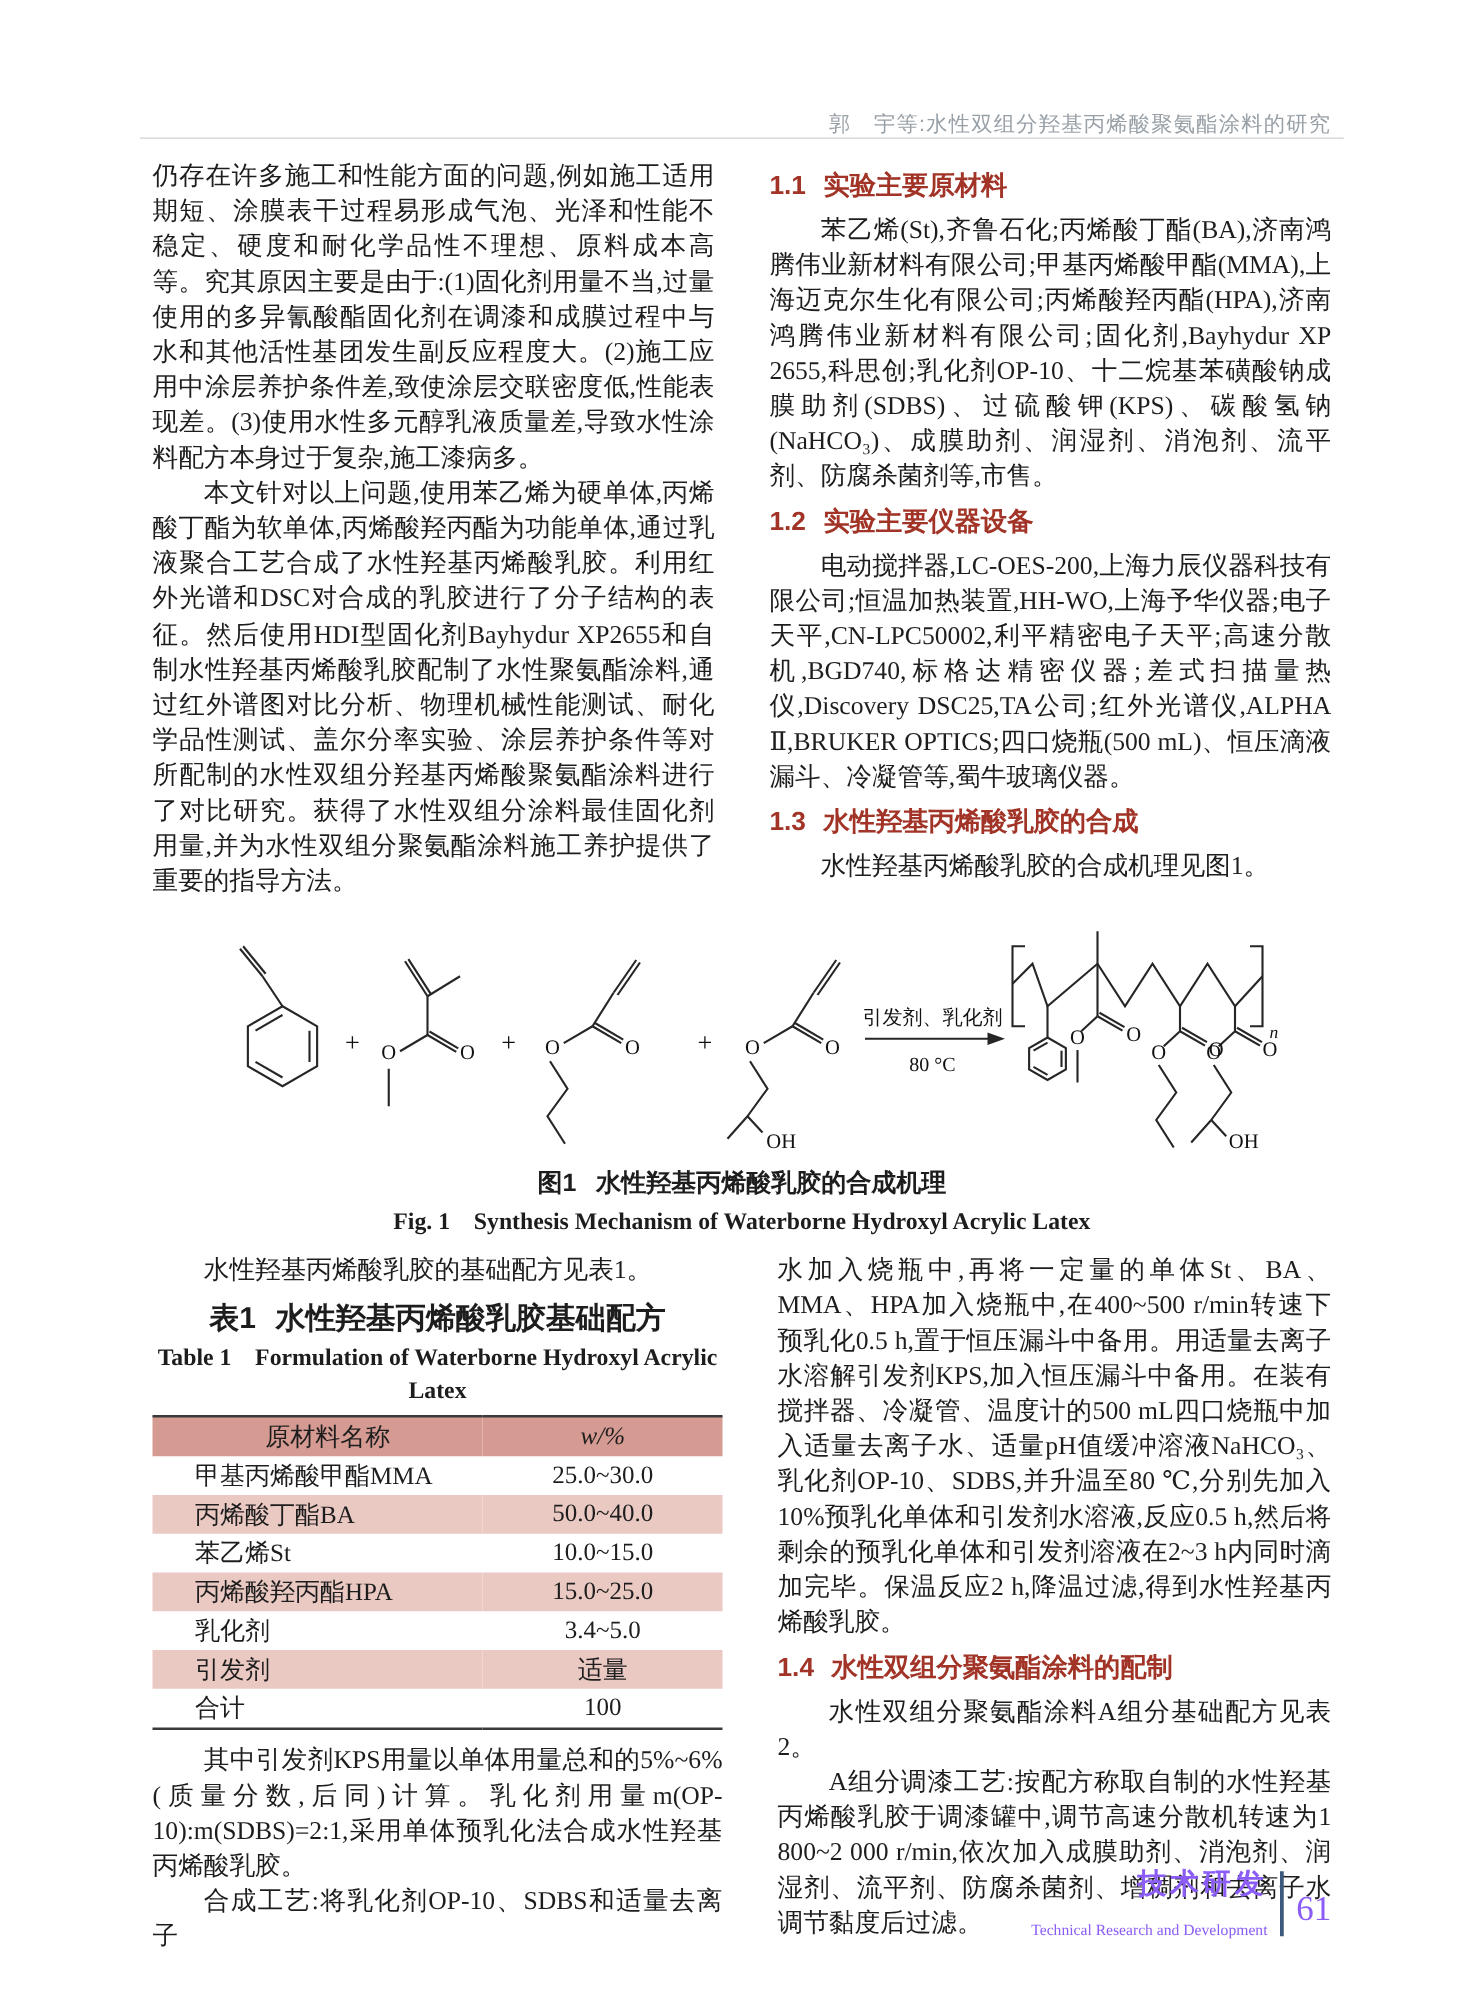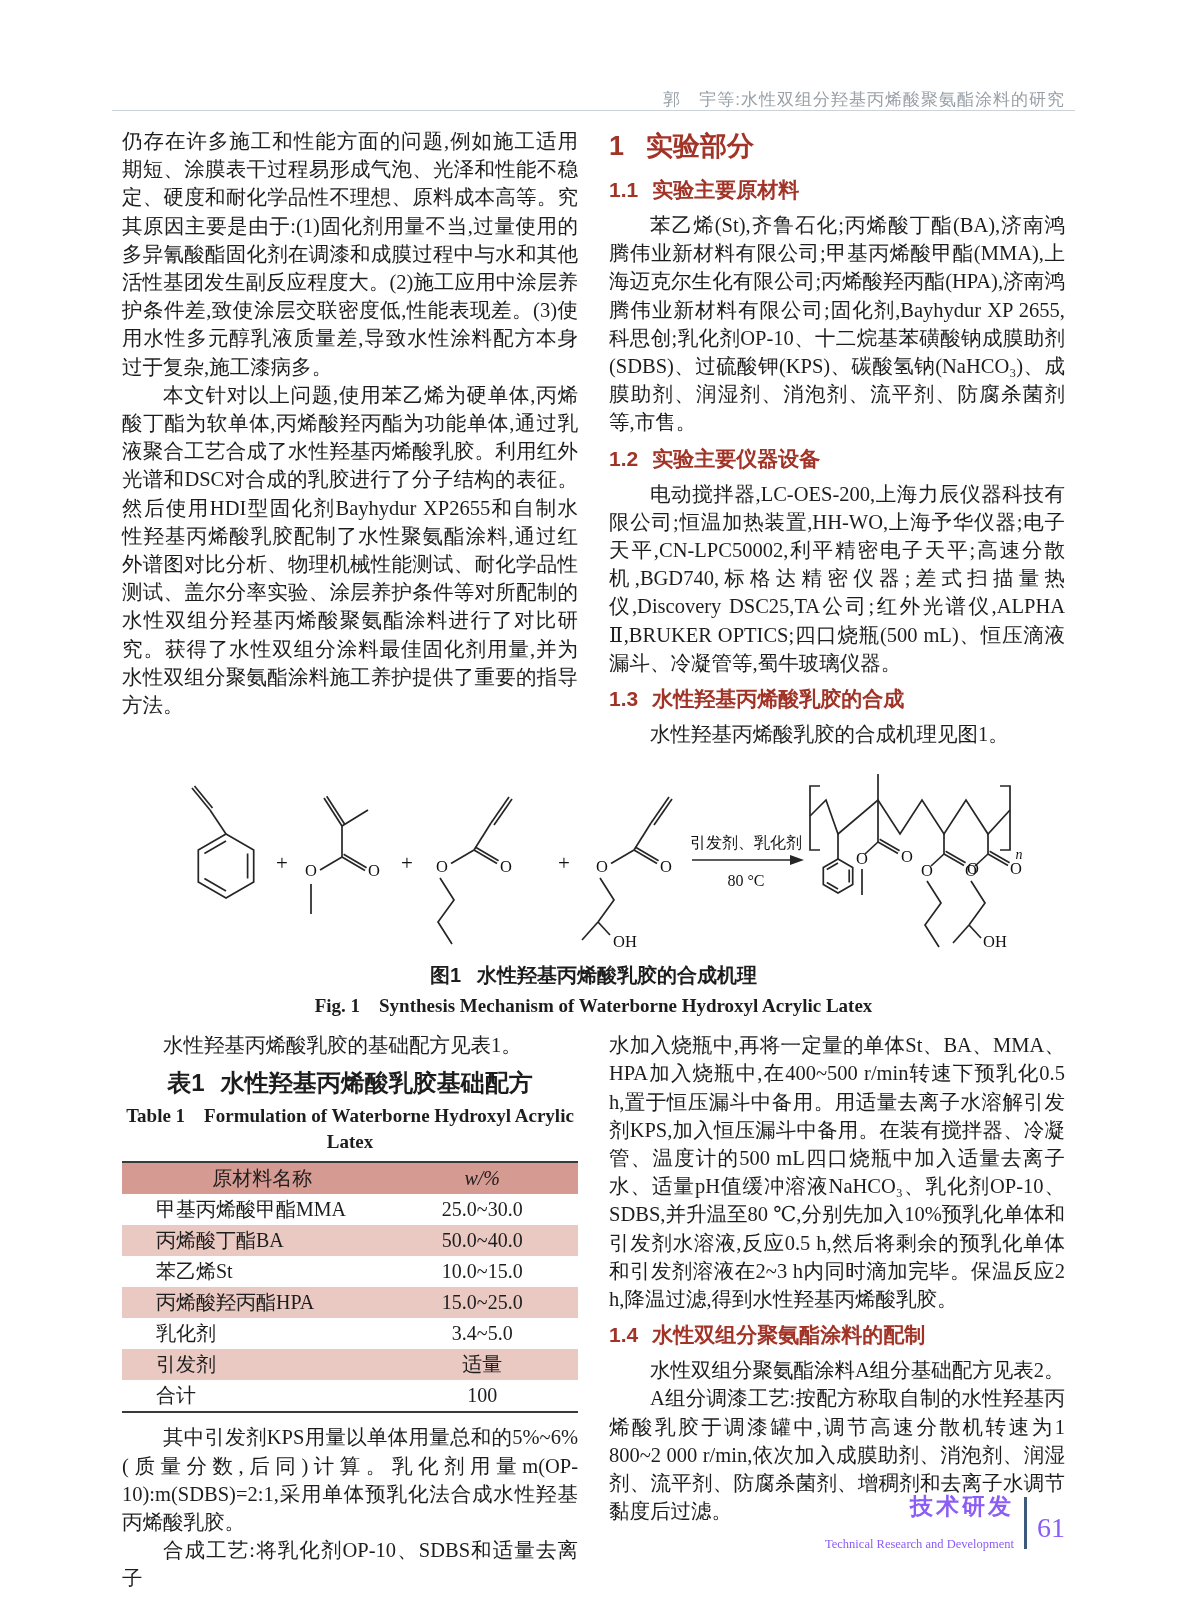--- a/index.html
+++ b/index.html
@@ -11,21 +11,21 @@
   .running-head {
     position:absolute; top:88px; left:112px; right:122px;
     text-align:right; font-family:"Liberation Sans","DejaVu Sans",sans-serif;
     font-size:17px; color:#98a0a7; letter-spacing:1px;
   }
   .head-rule {
     position:absolute; top:110px; left:112px; right:112px;
     border-top:1.5px solid #cdd2d6; height:0;
   }
   .content { position:absolute; top:127px; left:122px; width:943px; }
-  .cols { display:flex; gap:31px; }
+  .cols { display:flex; gap:44px; }
   .col { width:456px; }
   p.body {
     font-size:20.5px; line-height:28.2px; text-align:justify; margin:0;
     text-justify:inter-ideograph;
   }
   p.indent { text-indent:2em; }
   h1.sec {
     font-family:"Liberation Sans","DejaVu Sans",sans-serif; font-weight:bold;
     font-size:27px; line-height:34px; color:#a13327; margin:2px 0 12px 0;
   }
@@ -92,21 +92,20 @@
 <div class="head-rule"></div>
 
 <div class="content">
 
   <div class="cols">
     <div class="col">
       <p class="body">仍存在许多施工和性能方面的问题,例如施工适用期短、涂膜表干过程易形成气泡、光泽和性能不稳定、硬度和耐化学品性不理想、原料成本高等。究其原因主要是由于:(1)固化剂用量不当,过量使用的多异氰酸酯固化剂在调漆和成膜过程中与水和其他活性基团发生副反应程度大。(2)施工应用中涂层养护条件差,致使涂层交联密度低,性能表现差。(3)使用水性多元醇乳液质量差,导致水性涂料配方本身过于复杂,施工漆病多。</p>
       <p class="body indent">本文针对以上问题,使用苯乙烯为硬单体,丙烯酸丁酯为软单体,丙烯酸羟丙酯为功能单体,通过乳液聚合工艺合成了水性羟基丙烯酸乳胶。利用红外光谱和DSC对合成的乳胶进行了分子结构的表征。然后使用HDI型固化剂Bayhydur XP2655和自制水性羟基丙烯酸乳胶配制了水性聚氨酯涂料,通过红外谱图对比分析、物理机械性能测试、耐化学品性测试、盖尔分率实验、涂层养护条件等对所配制的水性双组分羟基丙烯酸聚氨酯涂料进行了对比研究。获得了水性双组分涂料最佳固化剂用量,并为水性双组分聚氨酯涂料施工养护提供了重要的指导方法。</p>
     </div>
     <div class="col">
-      <h1 class="sec"><span class="num">1</span><span>实验部分</span></h1>
       <h2 class="sub"><span class="num">1.1</span><span>实验主要原材料</span></h2>
       <p class="body indent">苯乙烯(St),齐鲁石化;丙烯酸丁酯(BA),济南鸿腾伟业新材料有限公司;甲基丙烯酸甲酯(MMA),上海迈克尔生化有限公司;丙烯酸羟丙酯(HPA),济南鸿腾伟业新材料有限公司;固化剂,Bayhydur XP 2655,科思创;乳化剂OP-10、十二烷基苯磺酸钠成膜助剂(SDBS)、过硫酸钾(KPS)、碳酸氢钠(NaHCO₃)、成膜助剂、润湿剂、消泡剂、流平剂、防腐杀菌剂等,市售。</p>
       <h2 class="sub"><span class="num">1.2</span><span>实验主要仪器设备</span></h2>
       <p class="body indent">电动搅拌器,LC-OES-200,上海力辰仪器科技有限公司;恒温加热装置,HH-WO,上海予华仪器;电子天平,CN-LPC50002,利平精密电子天平;高速分散机,BGD740,标格达精密仪器;差式扫描量热仪,Discovery DSC25,TA公司;红外光谱仪,ALPHA Ⅱ,BRUKER OPTICS;四口烧瓶(500 mL)、恒压滴液漏斗、冷凝管等,蜀牛玻璃仪器。</p>
       <h2 class="sub"><span class="num">1.3</span><span>水性羟基丙烯酸乳胶的合成</span></h2>
       <p class="body indent">水性羟基丙烯酸乳胶的合成机理见图1。</p>
     </div>
   </div>
 
   <div class="figure">

